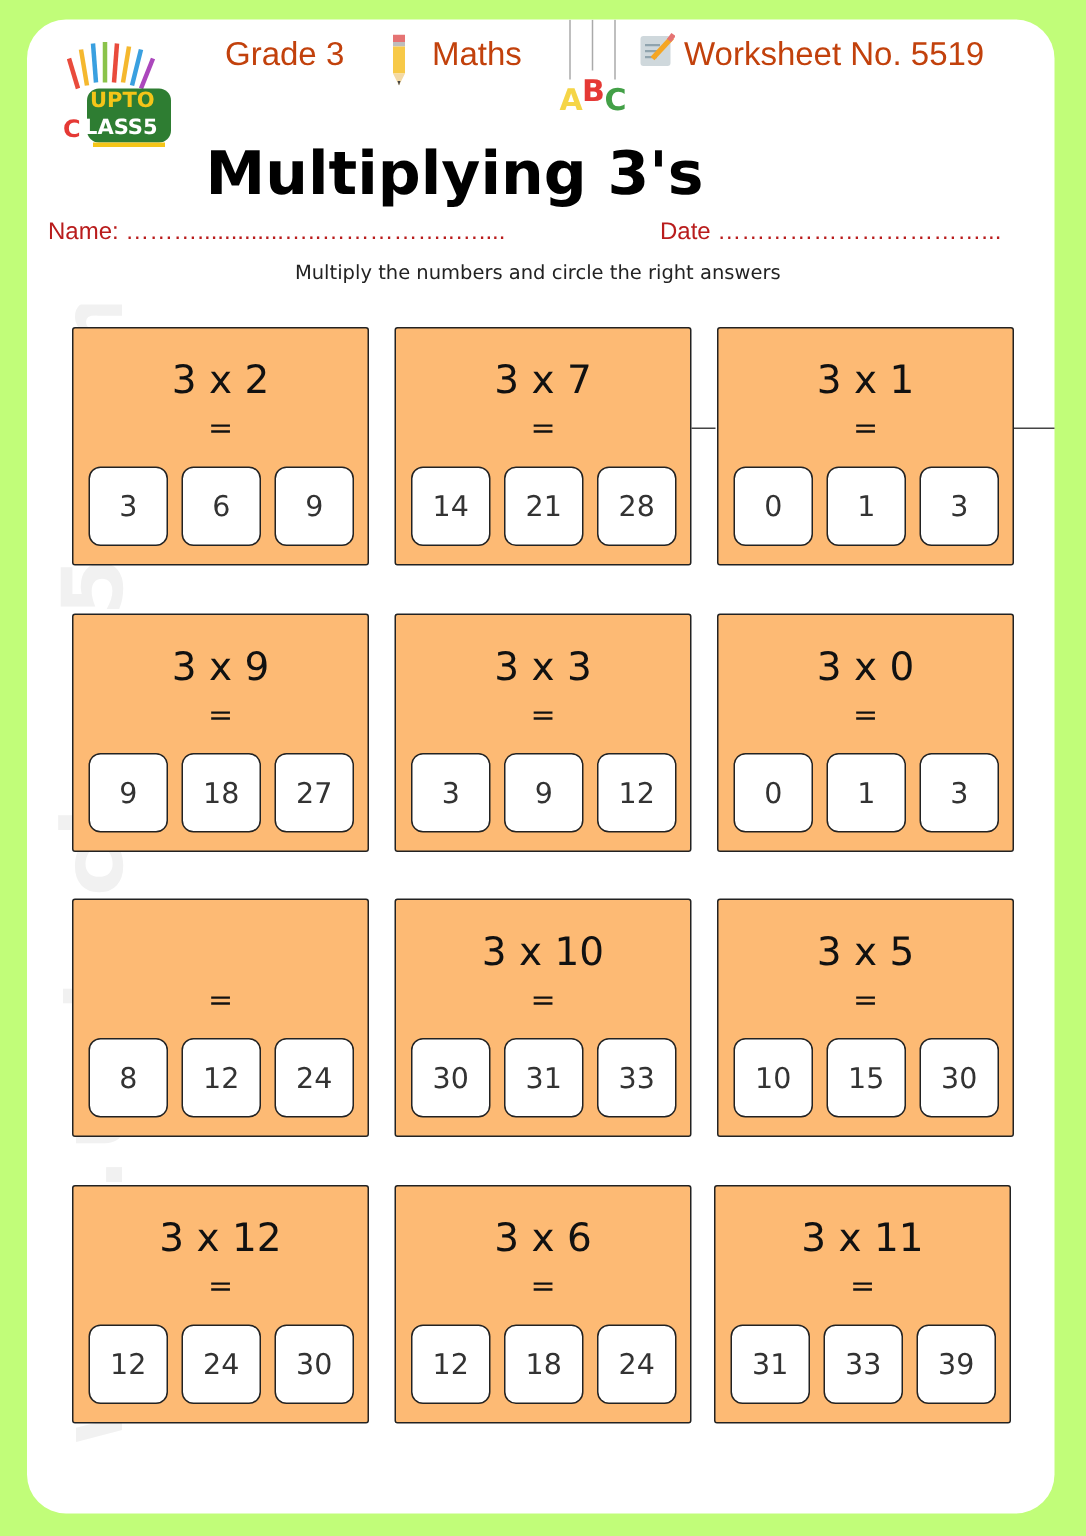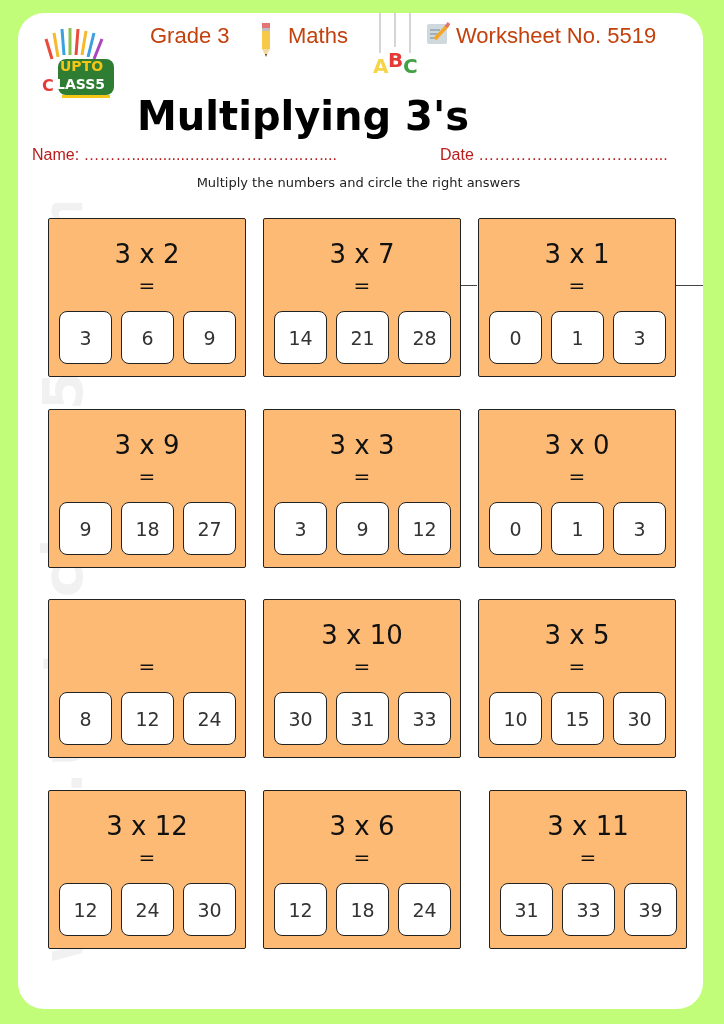--- a/index.html
+++ b/index.html
@@ -186,21 +186,21 @@
       </div>
       <div class="card" style="left: 215px; top: 572px;">
         <div class="problem">3 x 6</div>
         <div class="equals">=</div>
         <div class="options">
           <div class="option">12</div>
           <div class="option">18</div>
           <div class="option">24</div>
         </div>
       </div>
-      <div class="card" style="left: 441px; top: 572px; padding-left: 10px;">
+      <div class="card" style="left: 428px; top: 572px; padding-left: 10px;">
         <div class="problem">3 x 11</div>
         <div class="equals">=</div>
         <div class="options">
           <div class="option">31</div>
           <div class="option">33</div>
           <div class="option">39</div>
         </div>
       </div>
     </div>
 

